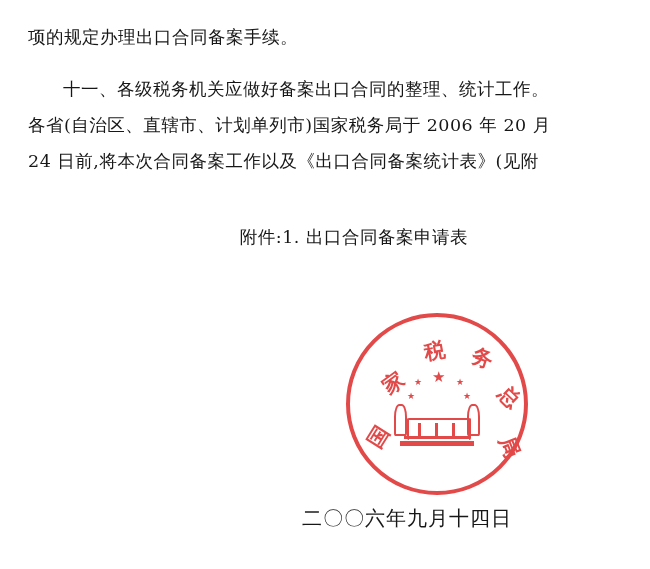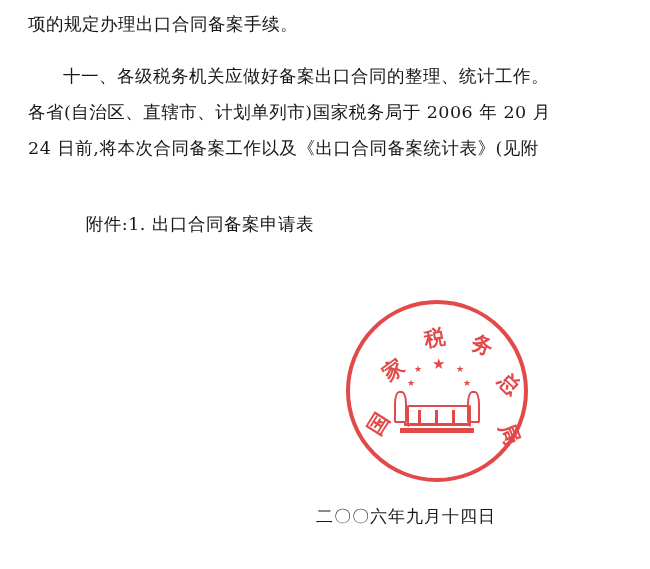--- a/index.html
+++ b/index.html
@@ -13,34 +13,35 @@
     font-family: "DejaVu Serif", "Liberation Serif", serif;
     color: #1a1a1a;
     position: relative;
     overflow: hidden;
   }
   .page {
     position: relative;
     width: 650px;
     height: 430px;
     box-sizing: border-box;
-    padding: 2px 28px;
+    padding: 15px 28px;
   }
   .doc-line {
     font-size: 17.5px;
     line-height: 36px;
     letter-spacing: 0.5px;
     white-space: pre;
     color: #171717;
   }
   .indent-2 {
     text-indent: 2em;
   }
   .indent-attach {
     padding-left: 3.3em;
+    text-align: center;
   }
   .indent-attach2 {
     padding-left: 4.5em;
   }
   .block-top {
     padding-top: 4px;
   }
   .gap-para {
     height: 16px;
   }
@@ -135,23 +136,23 @@
     width: 9px;
     height: 28px;
     border: 2.5px solid #e03a3a;
     border-radius: 40% 40% 10% 10%;
   }
   .ear-l { left: 0px; }
   .ear-r { right: 0px; }
 
   .date-line {
     position: absolute;
-    left: 316px;
+    left: 302px;
     top: 505px;
-    font-size: 17px;
+    font-size: 20px;
     letter-spacing: 1px;
     color: #171717;
     white-space: pre;
   }
 </style>
 </head>
 <body>
 
 <div class="page">
 

